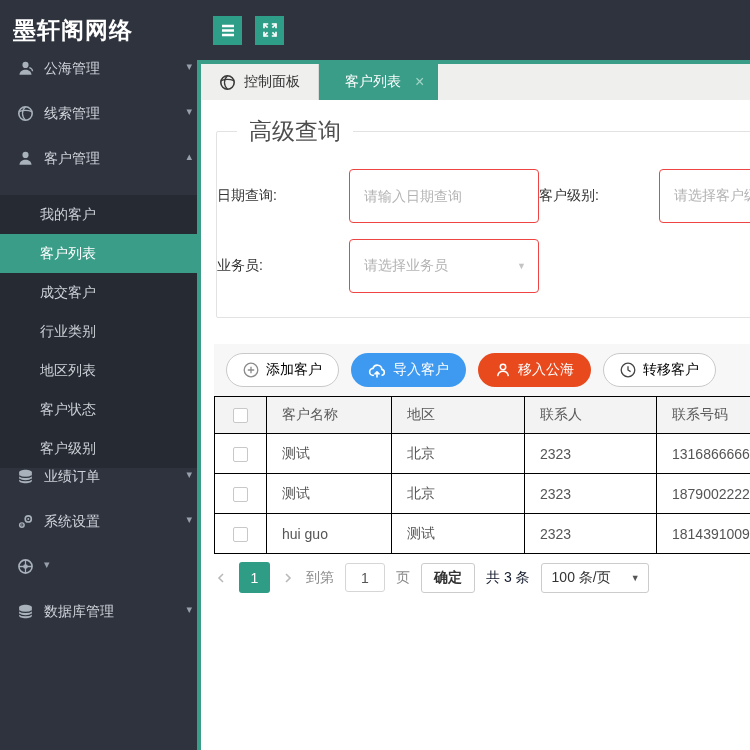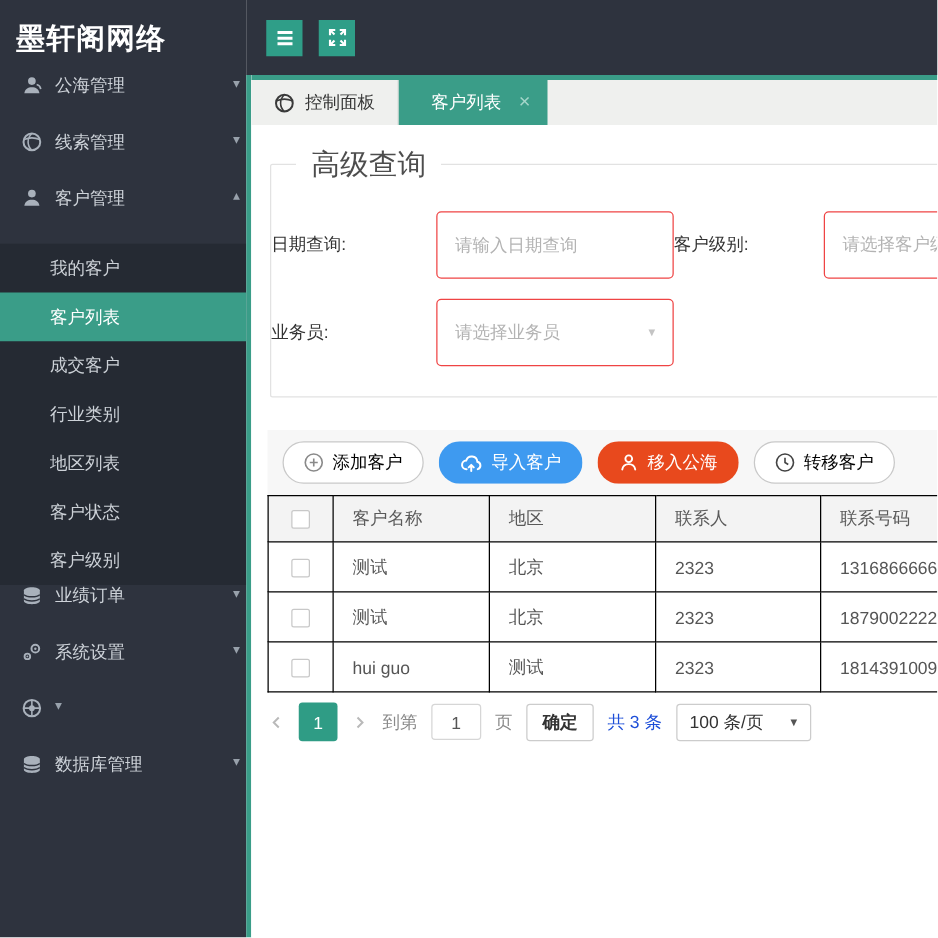--- a/index.html
+++ b/index.html
@@ -59,21 +59,21 @@
   .grid th { background:#f3f3f3; color:#5a5a5a; height:37px; }
   .grid td { height:40px; color:#555; }
   .cbcol { padding:0 !important; text-align:center !important; }
   .checkbox { display:inline-block; width:15px; height:15px; border:1px solid #c8c8c8; border-radius:2px; background:#fff; vertical-align:middle; cursor:pointer; }
   
   .pager { display:flex; align-items:center; margin-top:8px; gap:11px; color:#8a8a8a; }
   .pg-arrow { display:flex; cursor:pointer; }
   .pg-num { width:31px; height:31px; background:#2f9c85; color:#fff; display:flex; align-items:center; justify-content:center; border-radius:3px; cursor:pointer; }
   .pg-input { width:40px; height:29px; border:1px solid #d6d6d6; border-radius:3px; text-align:center; color:#555; font-size:14px; outline:none; }
   .pg-btn { height:30px; padding:0 12px; border:1px solid #ccc; background:#fff; border-radius:3px; font-weight:bold; color:#333; cursor:pointer; font-size:14px; }
-  .pg-total { color:#1d4ed8; }
+  .pg-total { color:#0f172a; }
   .pg-select { width:108px; height:30px; border:1px solid #ccc; border-radius:3px; display:flex; align-items:center; justify-content:space-between; padding:0 8px 0 10px; color:#333; cursor:pointer; background:#fff; }
   .pg-select .caret { color:#555; }
 </style>
 </head>
 <body>
 
 <aside class="sidebar">
   <div class="logo">墨轩阁网络</div>
   <nav class="menu">
 

